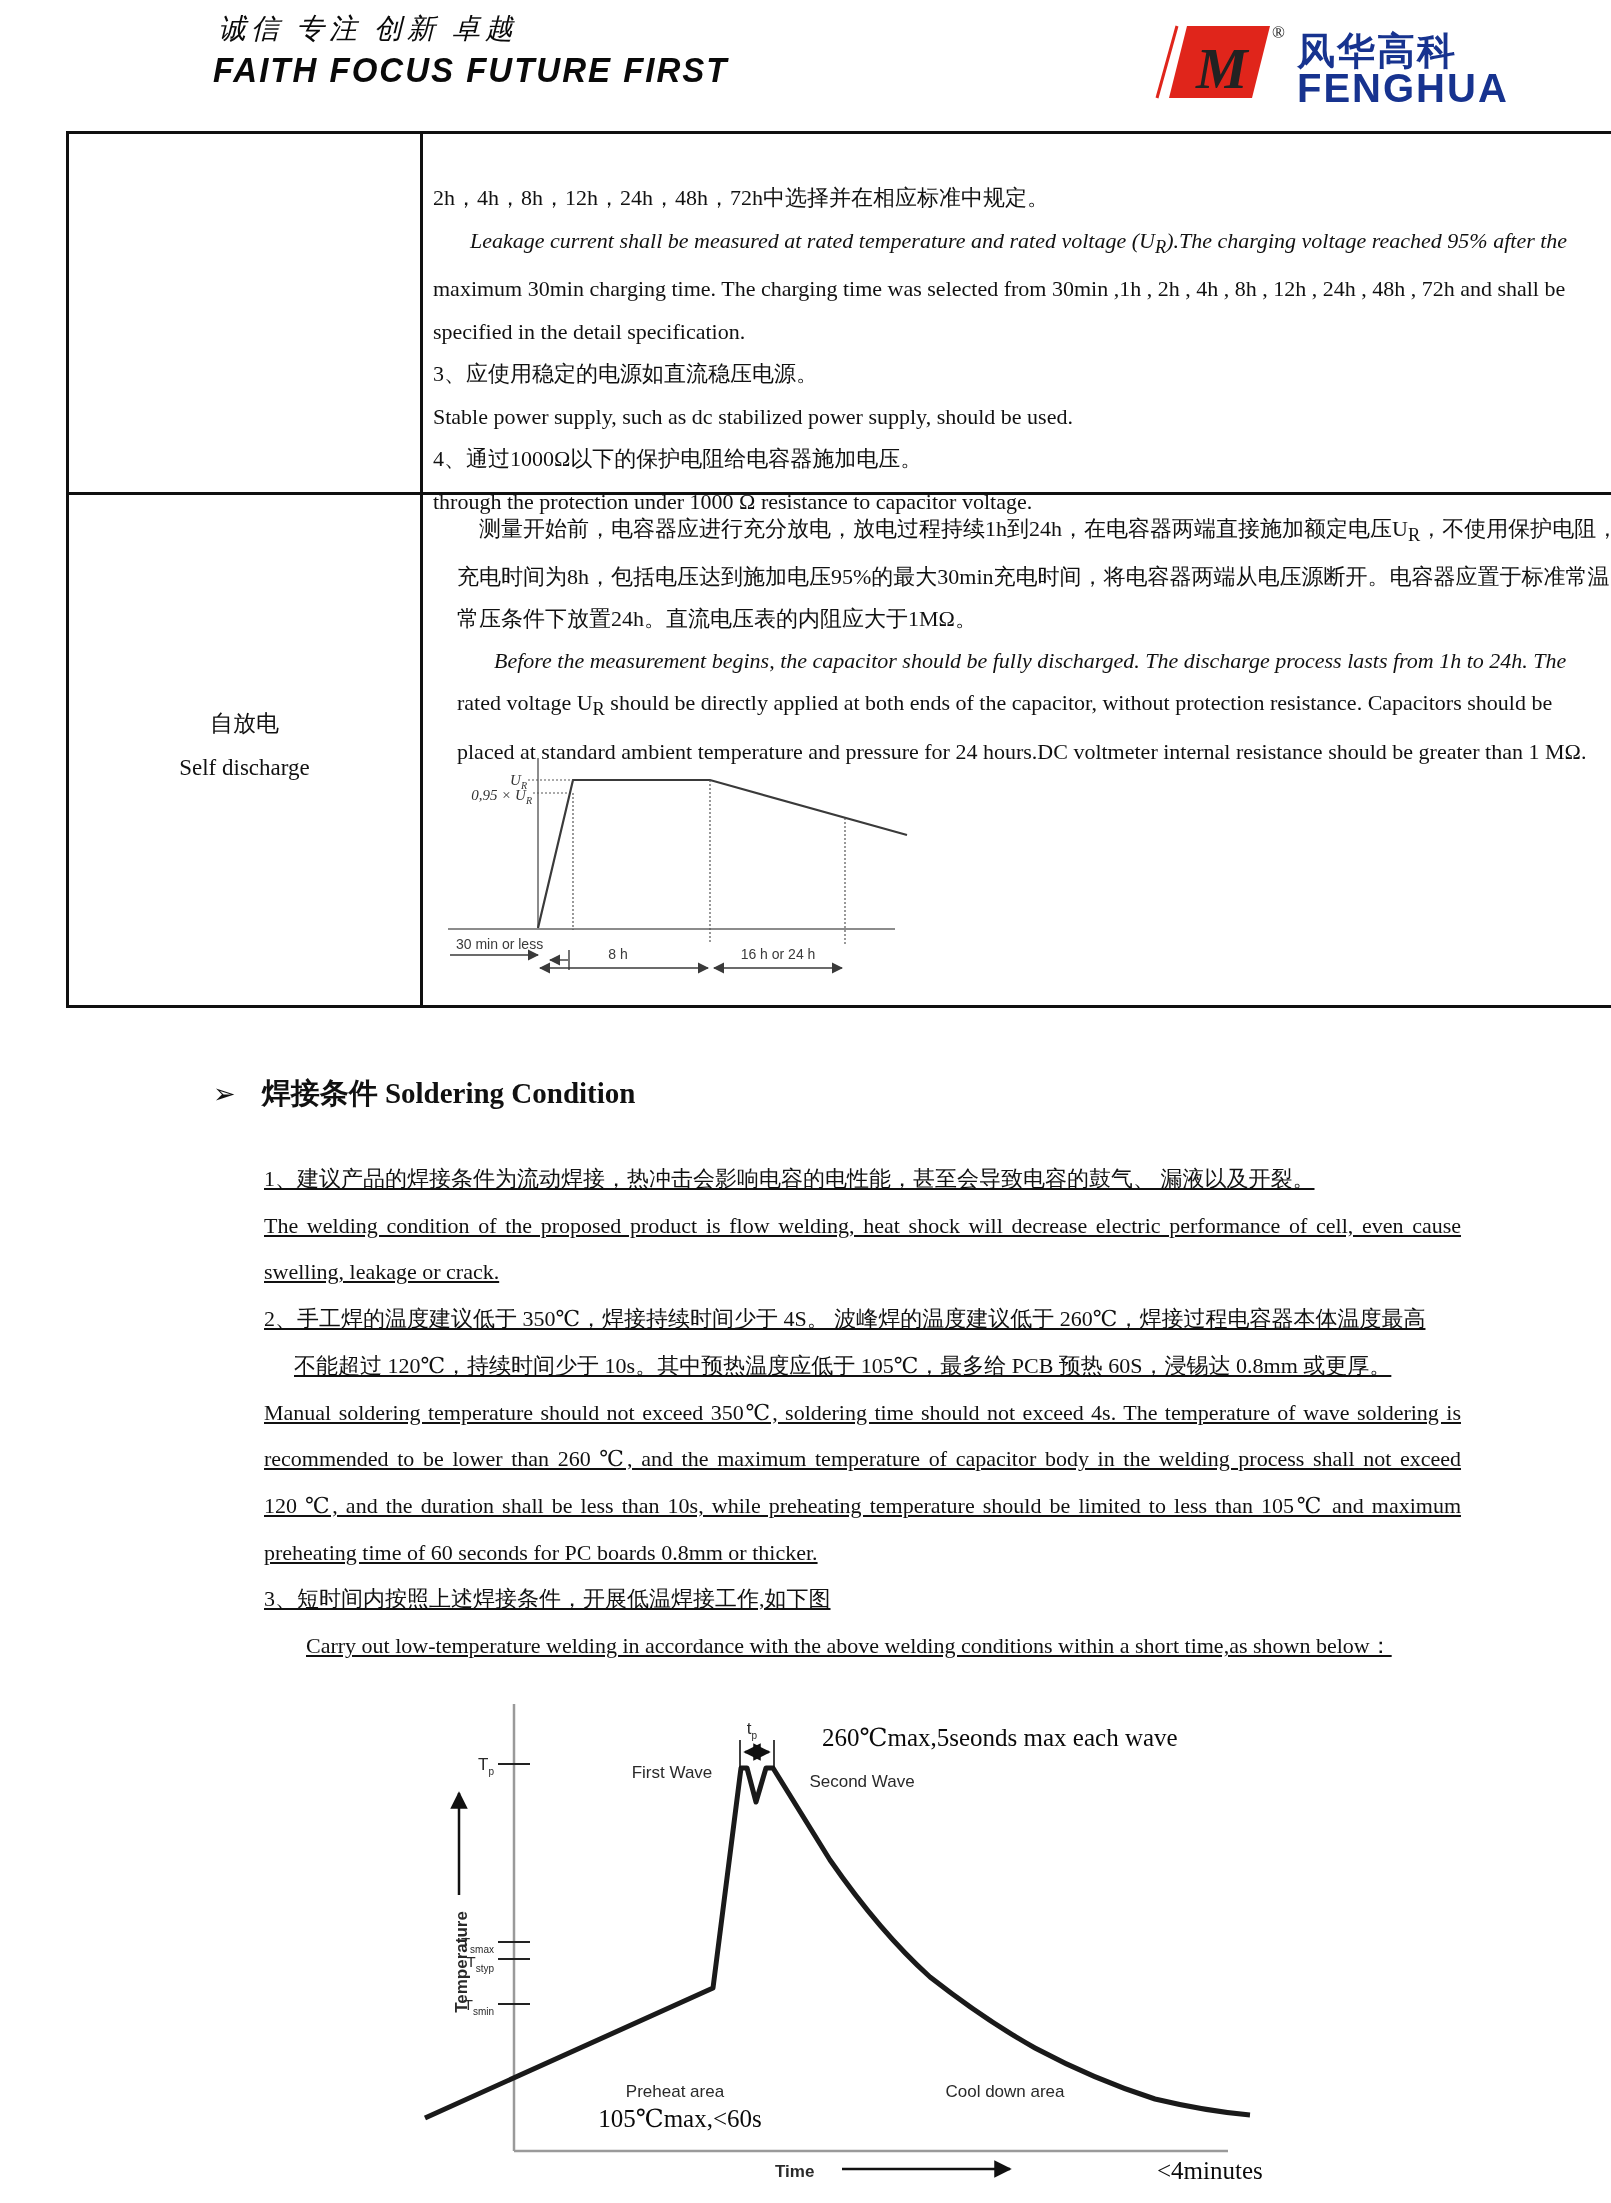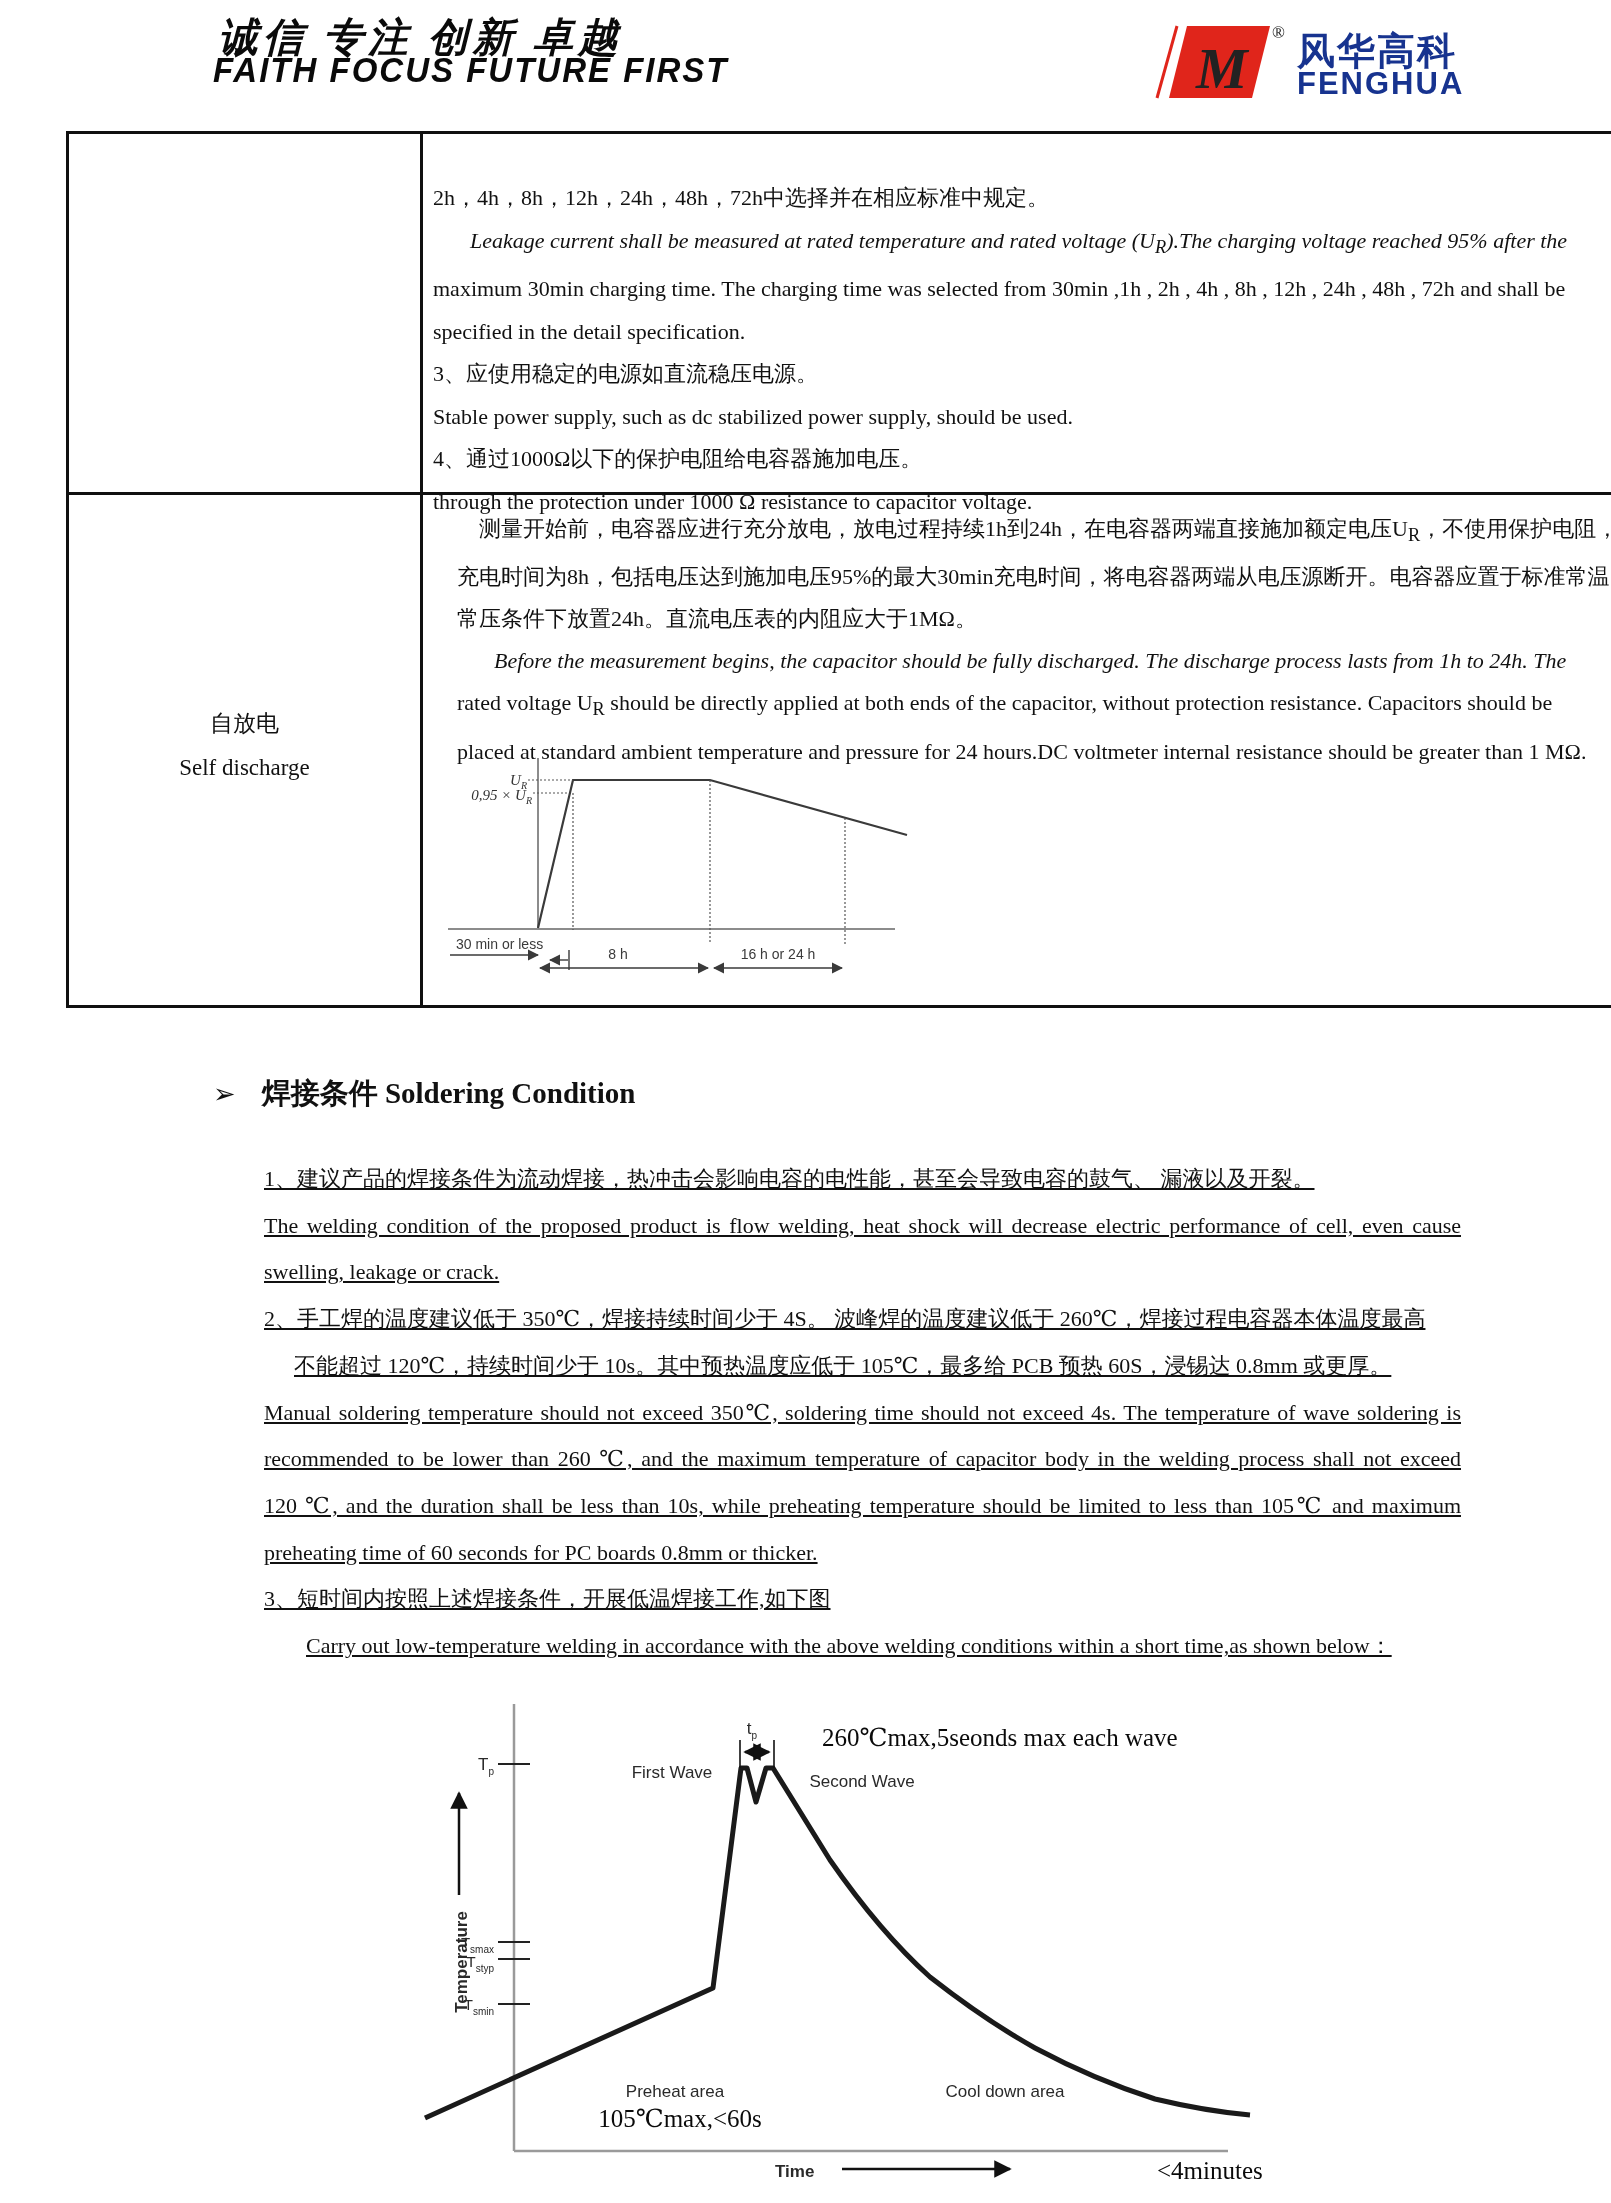--- a/index.html
+++ b/index.html
@@ -1,26 +1,26 @@
 <!DOCTYPE html>
 <html><head>
 <meta charset="utf-8">
 <style>
   html,body{margin:0;padding:0;background:#888;}
   .page{position:relative;width:1611px;height:2203px;background:#fff;overflow:hidden;
         font-family:"Liberation Serif","DejaVu Serif",serif;color:#111;}
   .abs{position:absolute;}
 
   
-  .slogan-cn{left:218px;top:10px;font-size:40px;font-weight:bold;font-style:italic;letter-spacing:5px;color:#0a0a0a;}
+  .slogan-cn{left:218px;top:10px;font-size:28px;font-weight:normal;font-style:italic;letter-spacing:5px;color:#0a0a0a;}
   .slogan-en{left:213px;top:50px;font-size:33px;font-weight:bold;font-style:italic;letter-spacing:2px;
              font-family:"Liberation Sans","DejaVu Sans",sans-serif;color:#0a0a0a;transform:scaleY(1.08);transform-origin:left top;}
   .logo-cn{left:1297px;top:26px;font-size:38px;font-weight:bold;letter-spacing:2px;
            font-family:"Liberation Sans","DejaVu Sans",sans-serif;}
-  .logo-en{left:1297px;top:66px;font-size:31px;font-weight:bold;letter-spacing:2px;
+  .logo-en{left:1297px;top:66px;font-size:40px;font-weight:bold;letter-spacing:2px;
            font-family:"Liberation Sans","DejaVu Sans",sans-serif;}
 
   
   .tbl-outer{left:66px;top:131px;width:1561px;height:877px;border:3px solid #101010;border-right:none;box-sizing:border-box;}
   .tbl-vline{left:420px;top:131px;width:3px;height:877px;background:#101010;}
   .tbl-hline{left:66px;top:492px;width:1561px;height:3px;background:#101010;}
   .cellblock{font-size:22px;line-height:42.5px;white-space:nowrap;}
   .r2block{line-height:42px;margin-left:24px;}
   .ind36{padding-left:37px;font-style:italic;}
   .ind22{padding-left:22px;}

